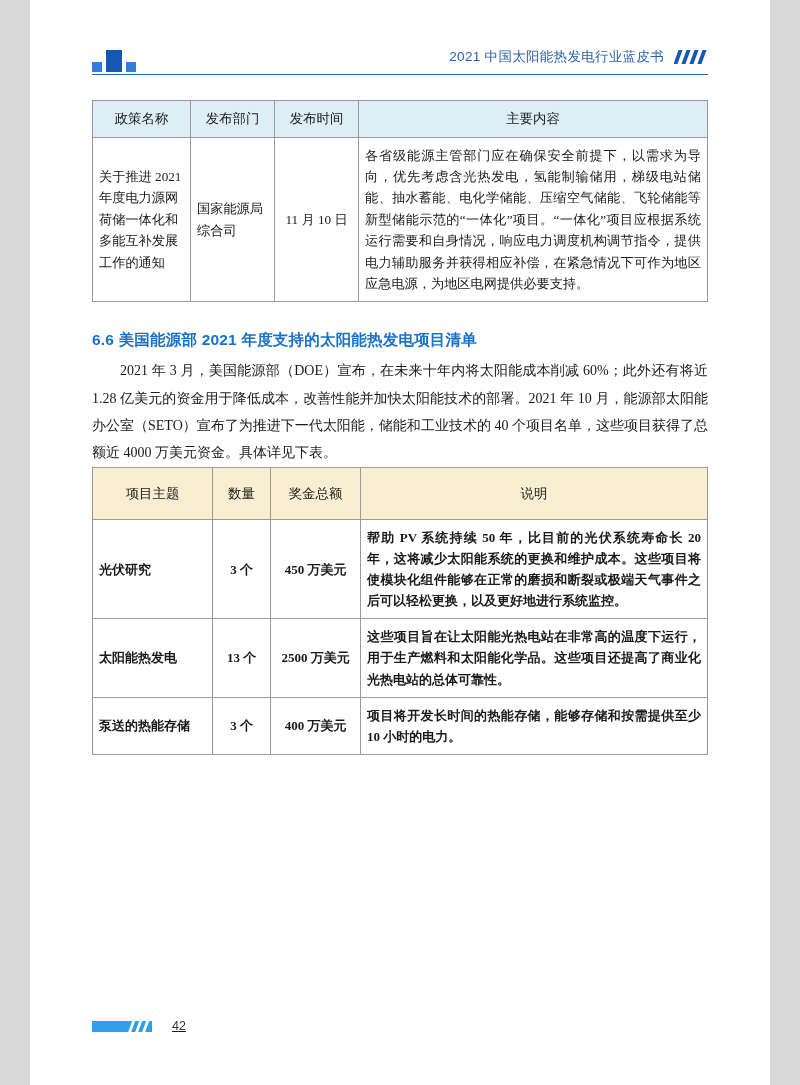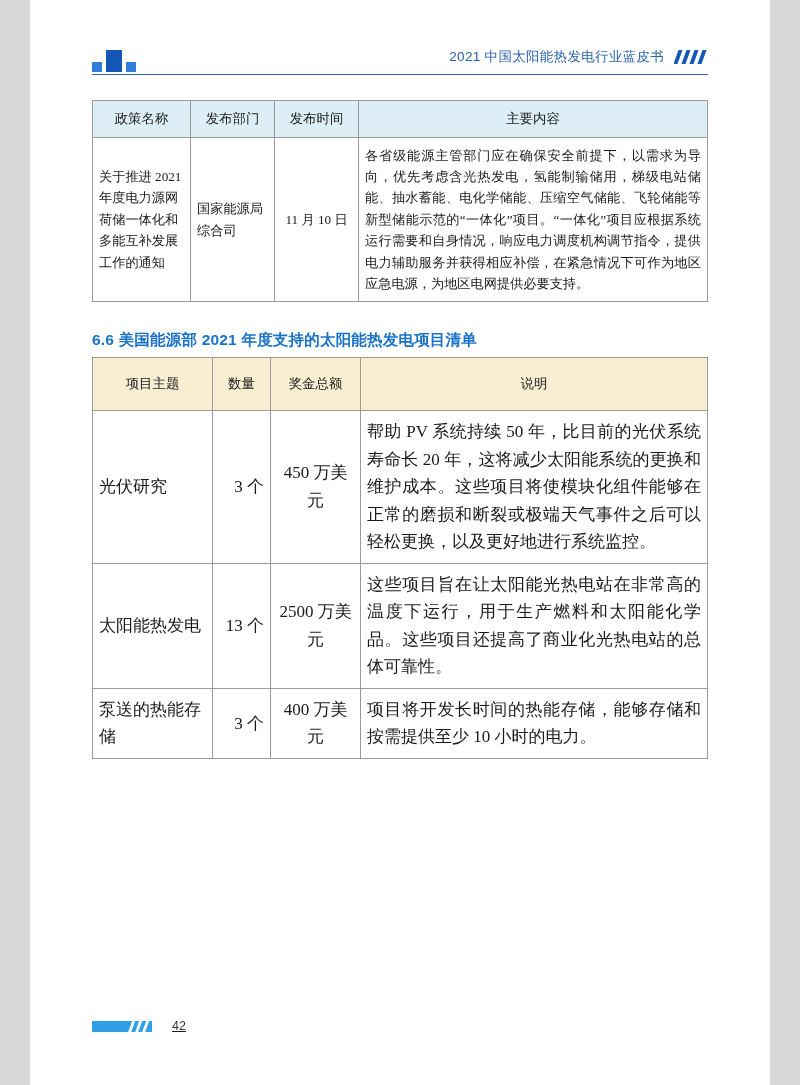--- a/index.html
+++ b/index.html
@@ -139,23 +139,23 @@
   }
 
   
   .t2 th {
     background: #faeed2;
     font-weight: normal;
     text-align: center;
     font-size: 13.4px;
     padding: 15px 4px;
   }
-  .t2 td { font-size: 17px; }
+  .t2 td { font-size: 13px; font-weight: bold; }
   .t2 .c-topic { text-align: left; }
-  .t2 .c-count { text-align: right; }
+  .t2 .c-count { text-align: center; }
   .t2 .c-amount { text-align: center; }
   .t2 .c-desc { text-align: justify; }
 
   
   .footer {
     position: absolute;
     left: 62px;
     bottom: 52px;
     display: flex;
     align-items: center;
@@ -229,20 +229,21 @@
           <td class="c-name">关于推进 2021 年度电力源网荷储一体化和多能互补发展工作的通知</td>
           <td class="c-dept">国家能源局综合司</td>
           <td class="c-date">11 月 10 日</td>
           <td class="c-body">各省级能源主管部门应在确保安全前提下，以需求为导向，优先考虑含光热发电，氢能制输储用，梯级电站储能、抽水蓄能、电化学储能、压缩空气储能、飞轮储能等新型储能示范的“一体化”项目。“一体化”项目应根据系统运行需要和自身情况，响应电力调度机构调节指令，提供电力辅助服务并获得相应补偿，在紧急情况下可作为地区应急电源，为地区电网提供必要支持。</td>
         </tr>
       </tbody>
     </table>
 
     <h2 class="sec-heading">6.6 美国能源部 2021 年度支持的太阳能热发电项目清单</h2>
 
+    <p class="para">2021 年 3 月，美国能源部（DOE）宣布，在未来十年内将太阳能成本削减 60%；此外还有将近 1.28 亿美元的资金用于降低成本，改善性能并加快太阳能技术的部署。2021 年 10 月，能源部太阳能办公室（SETO）宣布了为推进下一代太阳能，储能和工业技术的 40 个项目名单，这些项目获得了总额近 4000 万美元资金。具体详见下表。</p>
 
 
     <table class="t2">
       <colgroup>
         <col style="width:120px">
         <col style="width:58px">
         <col style="width:90px">
         <col>
       </colgroup>
       <thead>

